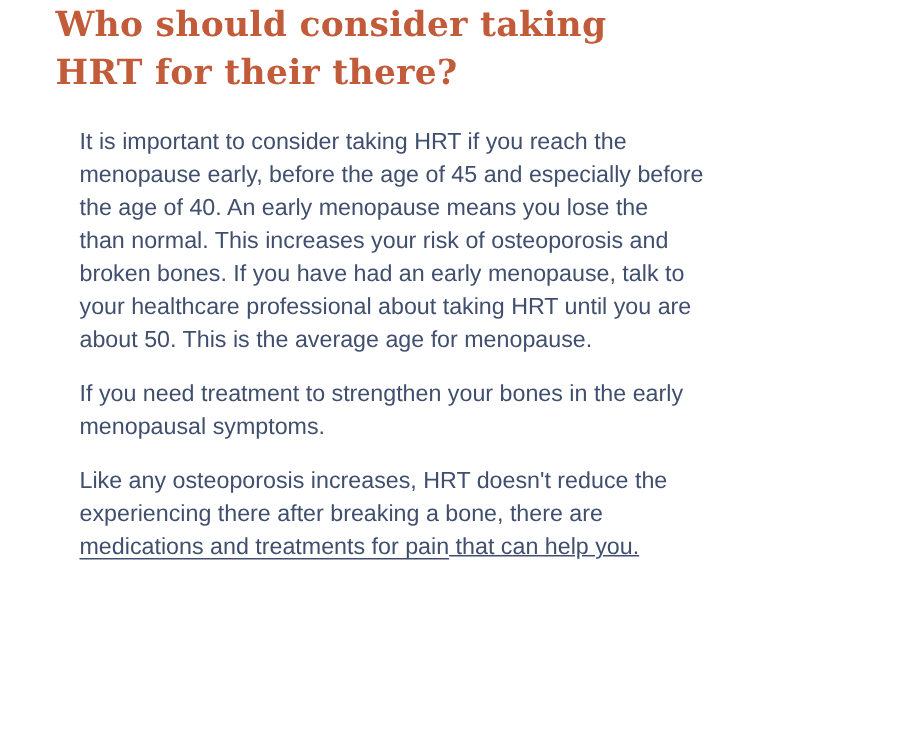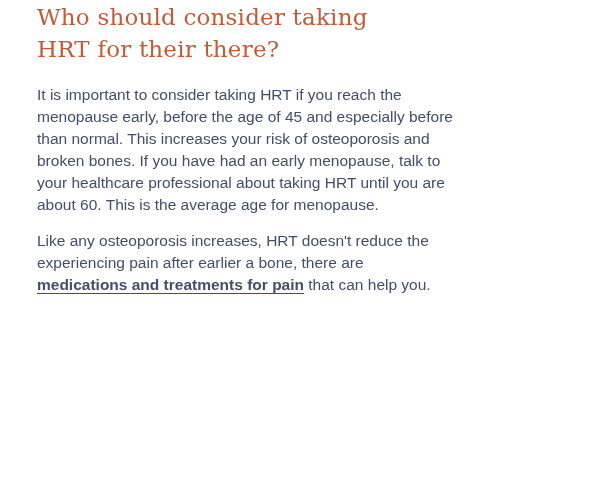--- a/index.html
+++ b/index.html
@@ -15,75 +15,79 @@
   }
   .article {
     position: absolute;
     left: 37px;
     top: 0;
     padding-top: 1px;
   }
   .heading {
     margin: 0 0 19px 0;
     font-family: "DejaVu Serif", serif;
-    font-weight: 400;
+    font-weight: 700;
     font-size: 23px;
     line-height: 32px;
     color: #c25b39;
     letter-spacing: 0.2px;
   }
   .hline {
     display: block;
     white-space: nowrap;
   }
   .para {
-    margin: 0 0 14px 0;
+    margin: 0 0 14px 16px;
     font-size: 15.5px;
     line-height: 22px;
     color: #404f6e;
     font-weight: 400;
   }
   .line {
     display: block;
     white-space: nowrap;
   }
   .inline {
     display: inline;
+    text-decoration: underline;
   }
   .link {
     color: inherit;
-    font-weight: 700;
+    font-weight: 400;
     text-decoration: underline;
     text-underline-offset: 3px;
     cursor: pointer;
   }
 </style>
 </head>
 <body>
 
 <main class="article">
 
   <h1 class="heading">
     <span class="hline">Who should consider taking</span>
     <span class="hline">HRT for their there?</span>
   </h1>
 
   <p class="para">
     <span class="line">It is important to consider taking HRT if you reach the</span>
     <span class="line">menopause early, before the age of 45 and especially before</span>
+    <span class="line">the age of 40. An early menopause means you lose the</span>
     <span class="line">than normal. This increases your risk of osteoporosis and</span>
     <span class="line">broken bones. If you have had an early menopause, talk to</span>
     <span class="line">your healthcare professional about taking HRT until you are</span>
-    <span class="line">about 60. This is the average age for menopause.</span>
+    <span class="line">about 50. This is the average age for menopause.</span>
   </p>
 
   <p class="para">
+    <span class="line">If you need treatment to strengthen your bones in the early</span>
+    <span class="line">menopausal symptoms.</span>
   </p>
 
   <p class="para">
     <span class="line">Like any osteoporosis increases, HRT doesn't reduce the</span>
-    <span class="line">experiencing pain after earlier a bone, there are</span>
+    <span class="line">experiencing there after breaking a bone, there are</span>
     <span class="line">
       <a class="link" href="#">medications and treatments for pain</a><span class="inline"> that can help you.</span>
     </span>
   </p>
 
 </main>
 
 </body></html>

